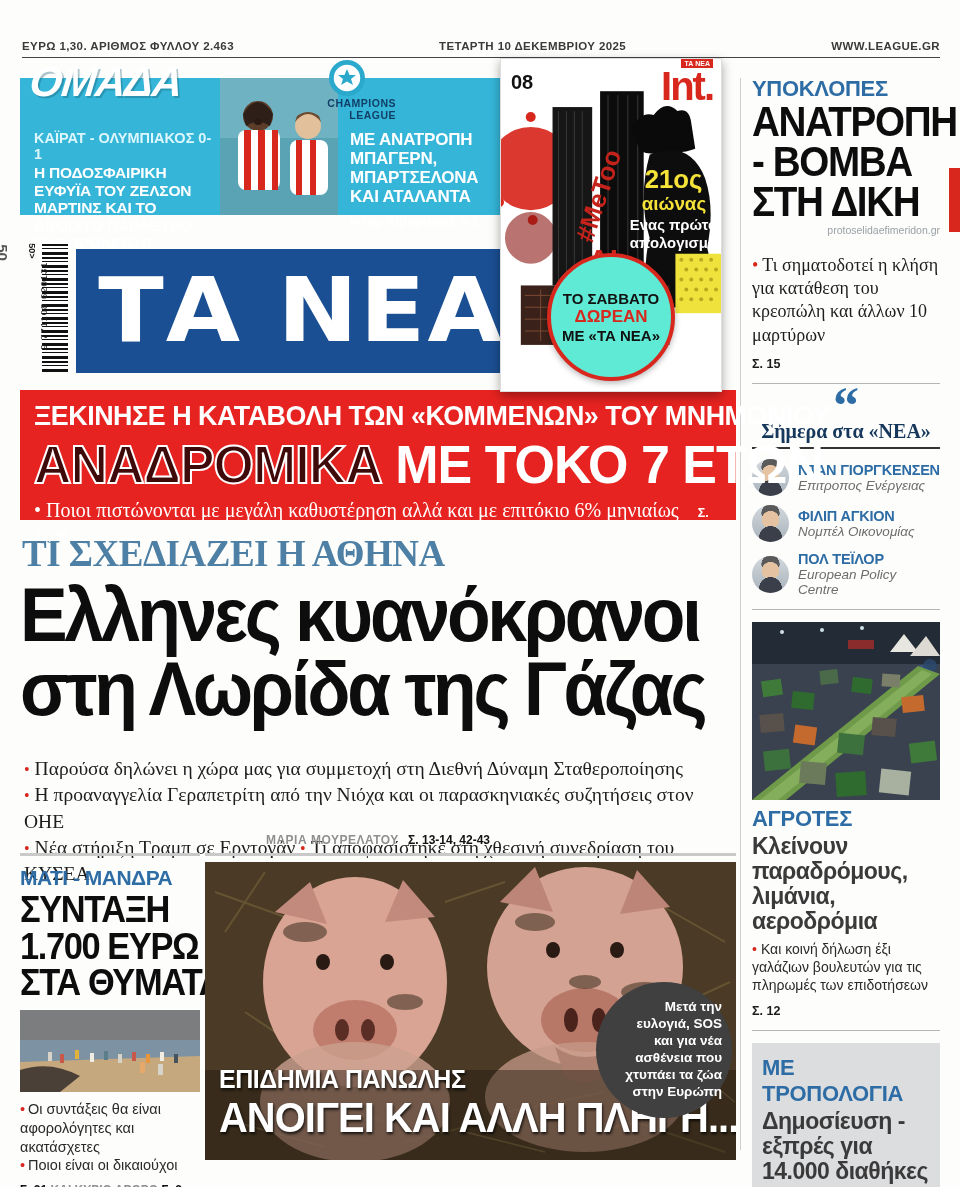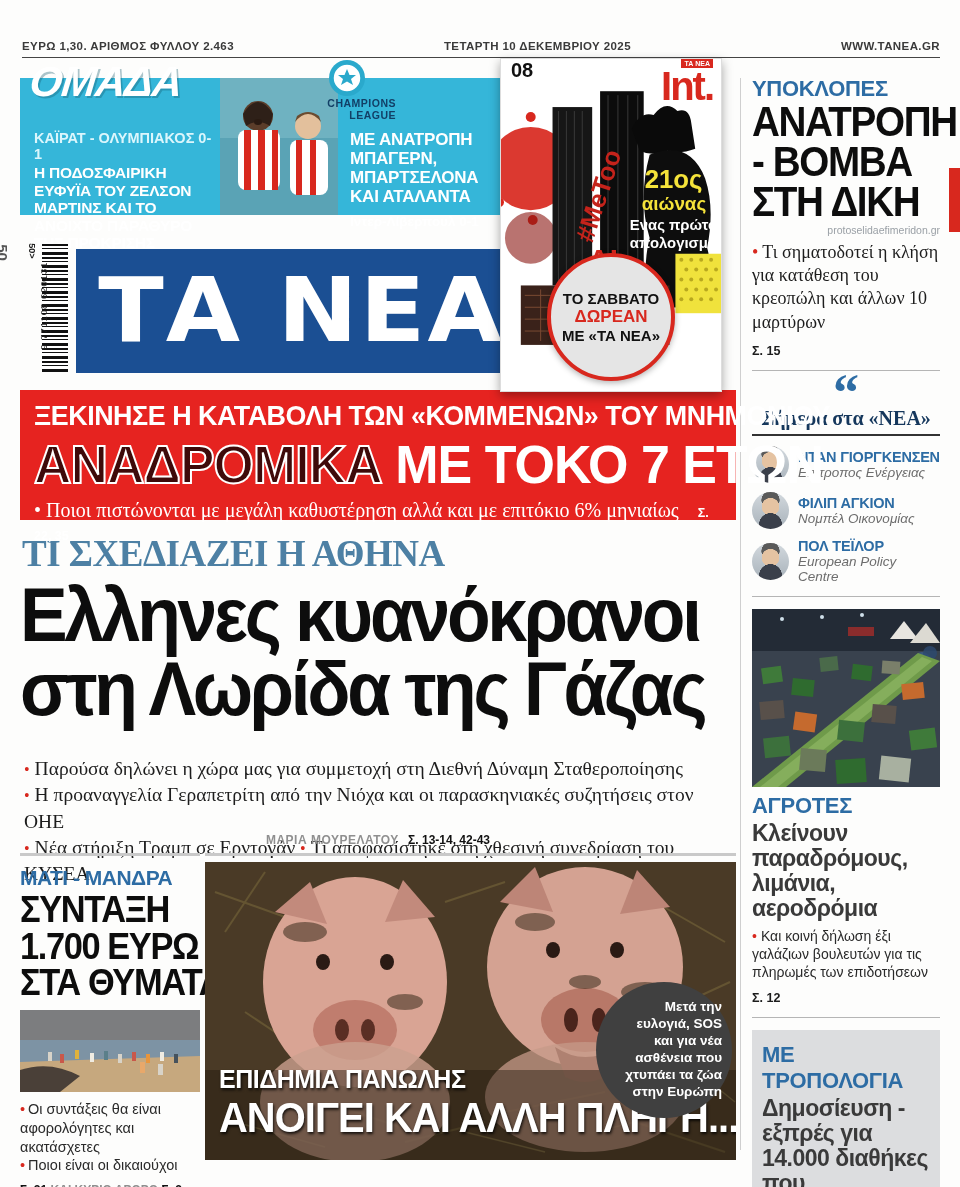--- a/index.html
+++ b/index.html
@@ -40,27 +40,27 @@
   .barcode-num { position:absolute; left:-38px; top:60px; font-size:9.5px; color:#222; letter-spacing:1px;
     transform:rotate(-90deg); width:110px; text-align:center; }
   .masthead { position:absolute; left:76px; top:249px; width:450px; height:124px; background:#1b4f93;
     display:flex; align-items:center; justify-content:center; }
   .masthead span { color:#fff; font-weight:900; font-size:96px; letter-spacing:2px;
     font-family:"DejaVu Sans", sans-serif; transform:scaleY(.92); }
 
   
   .mag { position:absolute; left:500px; top:58px; width:222px; height:334px; background:#fff;
     box-shadow:0 4px 10px rgba(0,0,0,.35); border:1px solid #ddd; z-index:5; }
-  .mag-issue { position:absolute; left:10px; top:0; font-size:20px; font-weight:900; color:#111; z-index:3; }
+  .mag-issue { position:absolute; left:10px; top:12px; font-size:20px; font-weight:900; color:#111; z-index:3; }
   .mag-brand { position:absolute; right:8px; top:0; text-align:right; z-index:3; }
   .mag-brand-small { display:block; background:#d8281e; color:#fff; font-size:7px; font-weight:bold; padding:1px 3px; width:max-content; margin-left:auto; }
   .mag-brand-big { color:#d8281e; font-weight:900; font-size:40px; line-height:.9; letter-spacing:-2px; }
   .mag-art { position:absolute; left:0; top:0; width:100%; height:100%; }
   .mag-badge { position:absolute; left:50%; bottom:10px; transform:translateX(-50%); width:128px; height:128px;
-    background:#e5e5e5; border:4px solid #d8281e; border-radius:50%; display:flex; flex-direction:column;
+    background:#5eead4; border:4px solid #d8281e; border-radius:50%; display:flex; flex-direction:column;
     align-items:center; justify-content:center; text-align:center; z-index:4; box-shadow:0 2px 6px rgba(0,0,0,.3); }
   .mag-badge .b1,.mag-badge .b3 { font-weight:900; font-size:15px; color:#111; }
   .mag-badge .b2 { font-weight:900; font-size:17px; color:#d8281e; }
 
   
   .banner { position:absolute; left:20px; top:390px; width:716px; height:130px; background:#e62320;
     padding:10px 14px 6px; z-index:2; }
   .banner-kicker { color:#fff; font-weight:800; font-size:28px; letter-spacing:-.5px; transform:scaleX(.96); transform-origin:left; white-space:nowrap; }
   .banner-main { margin-top:2px; white-space:nowrap; transform:scaleX(.98); transform-origin:left; }
   .banner-dark { font-weight:900; font-size:53px; color:#3f0a0a; -webkit-text-stroke:2px #fff; letter-spacing:-1px; }
@@ -107,21 +107,21 @@
     padding:12px 10px 12px 18px; font-weight:bold; font-size:13.5px; line-height:1.25; }
 
   
   .rcol { position:absolute; left:752px; top:76px; width:188px; }
   .rcol-rule { position:absolute; left:740px; top:78px; height:1072px; border-left:1px solid #cfcfcf; }
   .r-sec { margin-bottom:10px; }
   .r-kicker { color:#2d6ca4; font-weight:800; font-size:22px; letter-spacing:-.3px; }
   .r-big { color:#0d0d0d; font-weight:900; font-size:42px; line-height:.95; letter-spacing:-1.5px;
     transform:scaleX(.92); transform-origin:left; }
   .wm { text-align:right; color:#9aa0a6; font-size:10.5px; font-weight:normal; margin-top:2px; }
-  .r-serif { font-family:"Liberation Serif", serif; font-size:18px; line-height:1.3; color:#1d1d1d; margin-top:5px; }
+  .r-serif { font-family:"Liberation Serif", serif; font-size:18px; line-height:1.3; color:#1d1d1d; margin-top:18px; }
   .r-serif .dot, .r-sans .dot { color:#d8281e; margin-right:4px; }
   .r-page { font-weight:800; font-size:12.5px; margin-top:10px; }
   .r-hr { border-top:1px solid #b5b5b5; margin:12px 0; }
   .today-quote { text-align:center; color:#2d6ca4; font-family:"Liberation Serif", serif;
     font-size:52px; line-height:.4; height:24px; font-weight:bold; }
   .today-title { text-align:center; font-family:"Liberation Serif", serif; font-weight:bold; font-size:20px;
     color:#15375c; border-bottom:2px solid #333; padding-bottom:4px; margin-bottom:10px; }
   .person { display:flex; align-items:center; gap:9px; margin-bottom:9px; }
   .avatar { width:37px; height:37px; border-radius:50%; flex:0 0 auto;
     background:
@@ -137,21 +137,21 @@
   .wills-box { background:#dcdddf; padding:12px 10px; }
 </style>
 </head>
 <body>
 
 <div class="page">
 
   <div class="topbar">
     <span>ΕΥΡΩ 1,30. ΑΡΙΘΜΟΣ ΦΥΛΛΟΥ 2.463</span>
     <span>ΤΕΤΑΡΤΗ 10 ΔΕΚΕΜΒΡΙΟΥ 2025</span>
-    <span>WWW.TANEA.GR</span>
+    <span>WWW.LEAGUE.GR</span>
   </div>
   <div class="topbar-rule"></div>
   <div class="edge-num">50</div>
   <div class="wm-tab"></div>
 
   <div class="sports">
     <div class="omada">ΟΜΑΔΑ</div>
     <div class="sp-left">
       <div class="sp-kicker">ΚΑΪΡΑΤ - ΟΛΥΜΠΙΑΚΟΣ 0-1</div>
       <div class="sp-title">Η ΠΟΔΟΣΦΑΙΡΙΚΗ ΕΥΦΥΪΑ ΤΟΥ ΖΕΛΣΟΝ ΜΑΡΤΙΝΣ ΚΑΙ ΤΟ ΑΝΟΙΧΤΟ ΠΑΡΑΘΥΡΟ ΤΗΣ ΠΡΟΚΡΙΣΗΣ</div>

